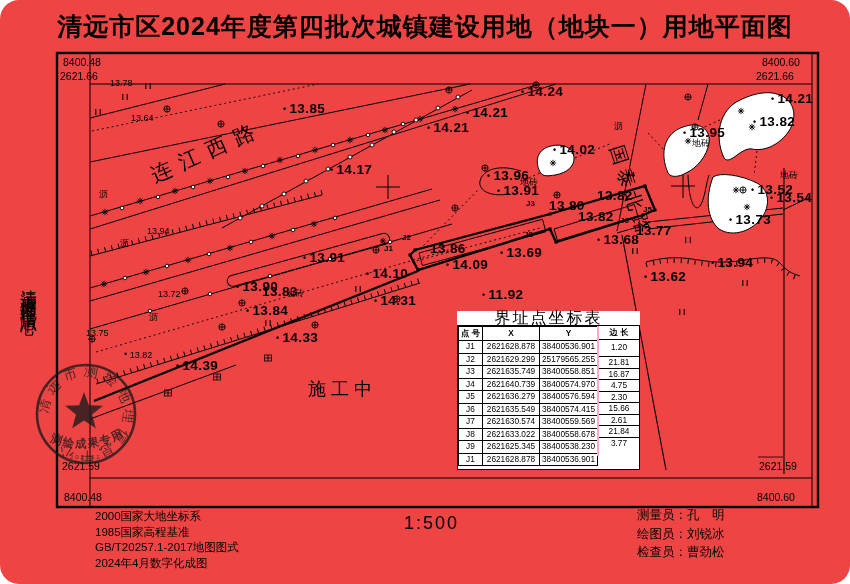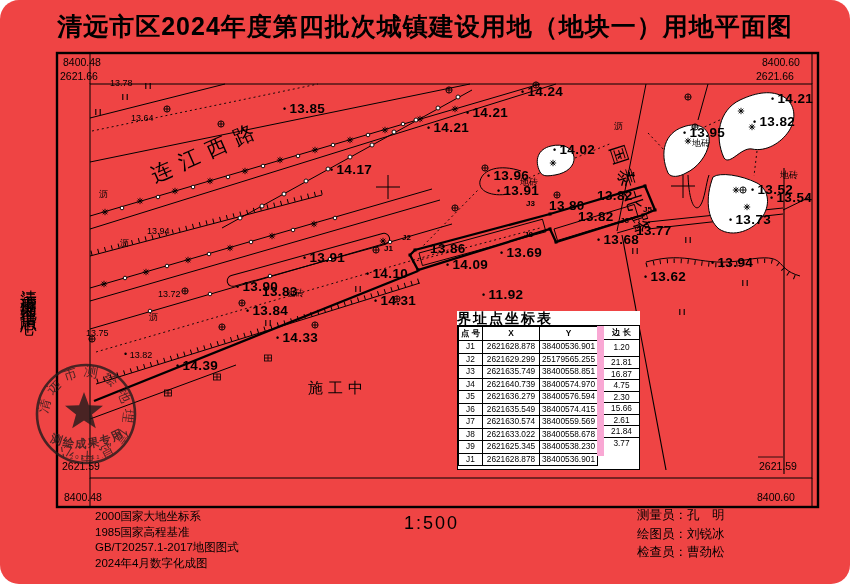--- a/index.html
+++ b/index.html
@@ -13,34 +13,34 @@
   
   #map-svg{position:absolute;left:0;top:0;z-index:1;}
   #stamp-svg{position:absolute;left:0;top:0;z-index:6;pointer-events:none;}
   
   #corner-labels span{position:absolute;font-size:10.5px;white-space:nowrap;z-index:2;}
   #spot-labels{position:absolute;inset:0;z-index:2;}
   #spot-labels span{position:absolute;white-space:nowrap;line-height:1;}
   #spot-labels span.lg{font-size:13.5px;font-weight:bold;letter-spacing:.4px;}
   #spot-labels span.sm{font-size:9px;}
   #spot-labels span.dot::before{content:"• ";font-size:9px;vertical-align:1px;}
-  #spot-labels span.constr{font-size:15px;letter-spacing:5px;}
+  #spot-labels span.constr{font-size:18px;letter-spacing:5px;}
   #jpoints span{position:absolute;font-size:8px;font-weight:bold;white-space:nowrap;z-index:2;}
   #roadnames span{position:absolute;white-space:nowrap;z-index:2;}
   #roadnames span.road1{font-size:21px;letter-spacing:9px;transform:rotate(-24deg);transform-origin:left center;}
   #roadnames span.road2{font-size:19px;letter-spacing:5px;transform:rotate(72deg);transform-origin:left top;}
   
   #jtable{position:absolute;left:457px;top:311px;width:183px;z-index:3;background:#fff;}
-  #jtable .ttl{font-size:14px;font-weight:bold;letter-spacing:2px;height:14px;line-height:14px;}
+  #jtable .ttl{text-align:center;font-size:16px;font-weight:normal;letter-spacing:2px;height:14px;line-height:14px;}
   #jtable .box{position:relative;height:143px;border:1.6px solid #000;background:#fff;}
   #jtable table{border-collapse:collapse;table-layout:fixed;width:140px;}
   #jtable th,#jtable td{border:1px solid #000;padding:0;text-align:center;
       font-size:8.3px;font-weight:normal;height:11.5px;line-height:11.5px;overflow:hidden;}
   #jtable th{height:13px;font-weight:bold;}
-  .lens{position:absolute;left:139px;top:0;right:0;bottom:13.5px;border-left:7px solid #f9a8d4;}
+  .lens{position:absolute;left:139px;top:0;right:0;bottom:13.5px;border-left:2px solid #f9a8d4;}
   .lens .lhdr{height:13px;line-height:13px;text-align:center;font-size:8.3px;font-weight:bold;border-bottom:1px solid #000;}
   .lens span{position:absolute;left:0;right:0;text-align:center;font-size:8.3px;}
   .lens span:nth-of-type(1){top:13px;height:17.25px;line-height:17.25px;}
   .lens span:nth-of-type(2){top:30.25px;}
   .lens span:nth-of-type(3){top:41.75px;}
   .lens span:nth-of-type(4){top:53.25px;}
   .lens span:nth-of-type(5){top:64.75px;}
   .lens span:nth-of-type(6){top:76.25px;}
   .lens span:nth-of-type(7){top:87.75px;}
   .lens span:nth-of-type(8){top:99.25px;}

